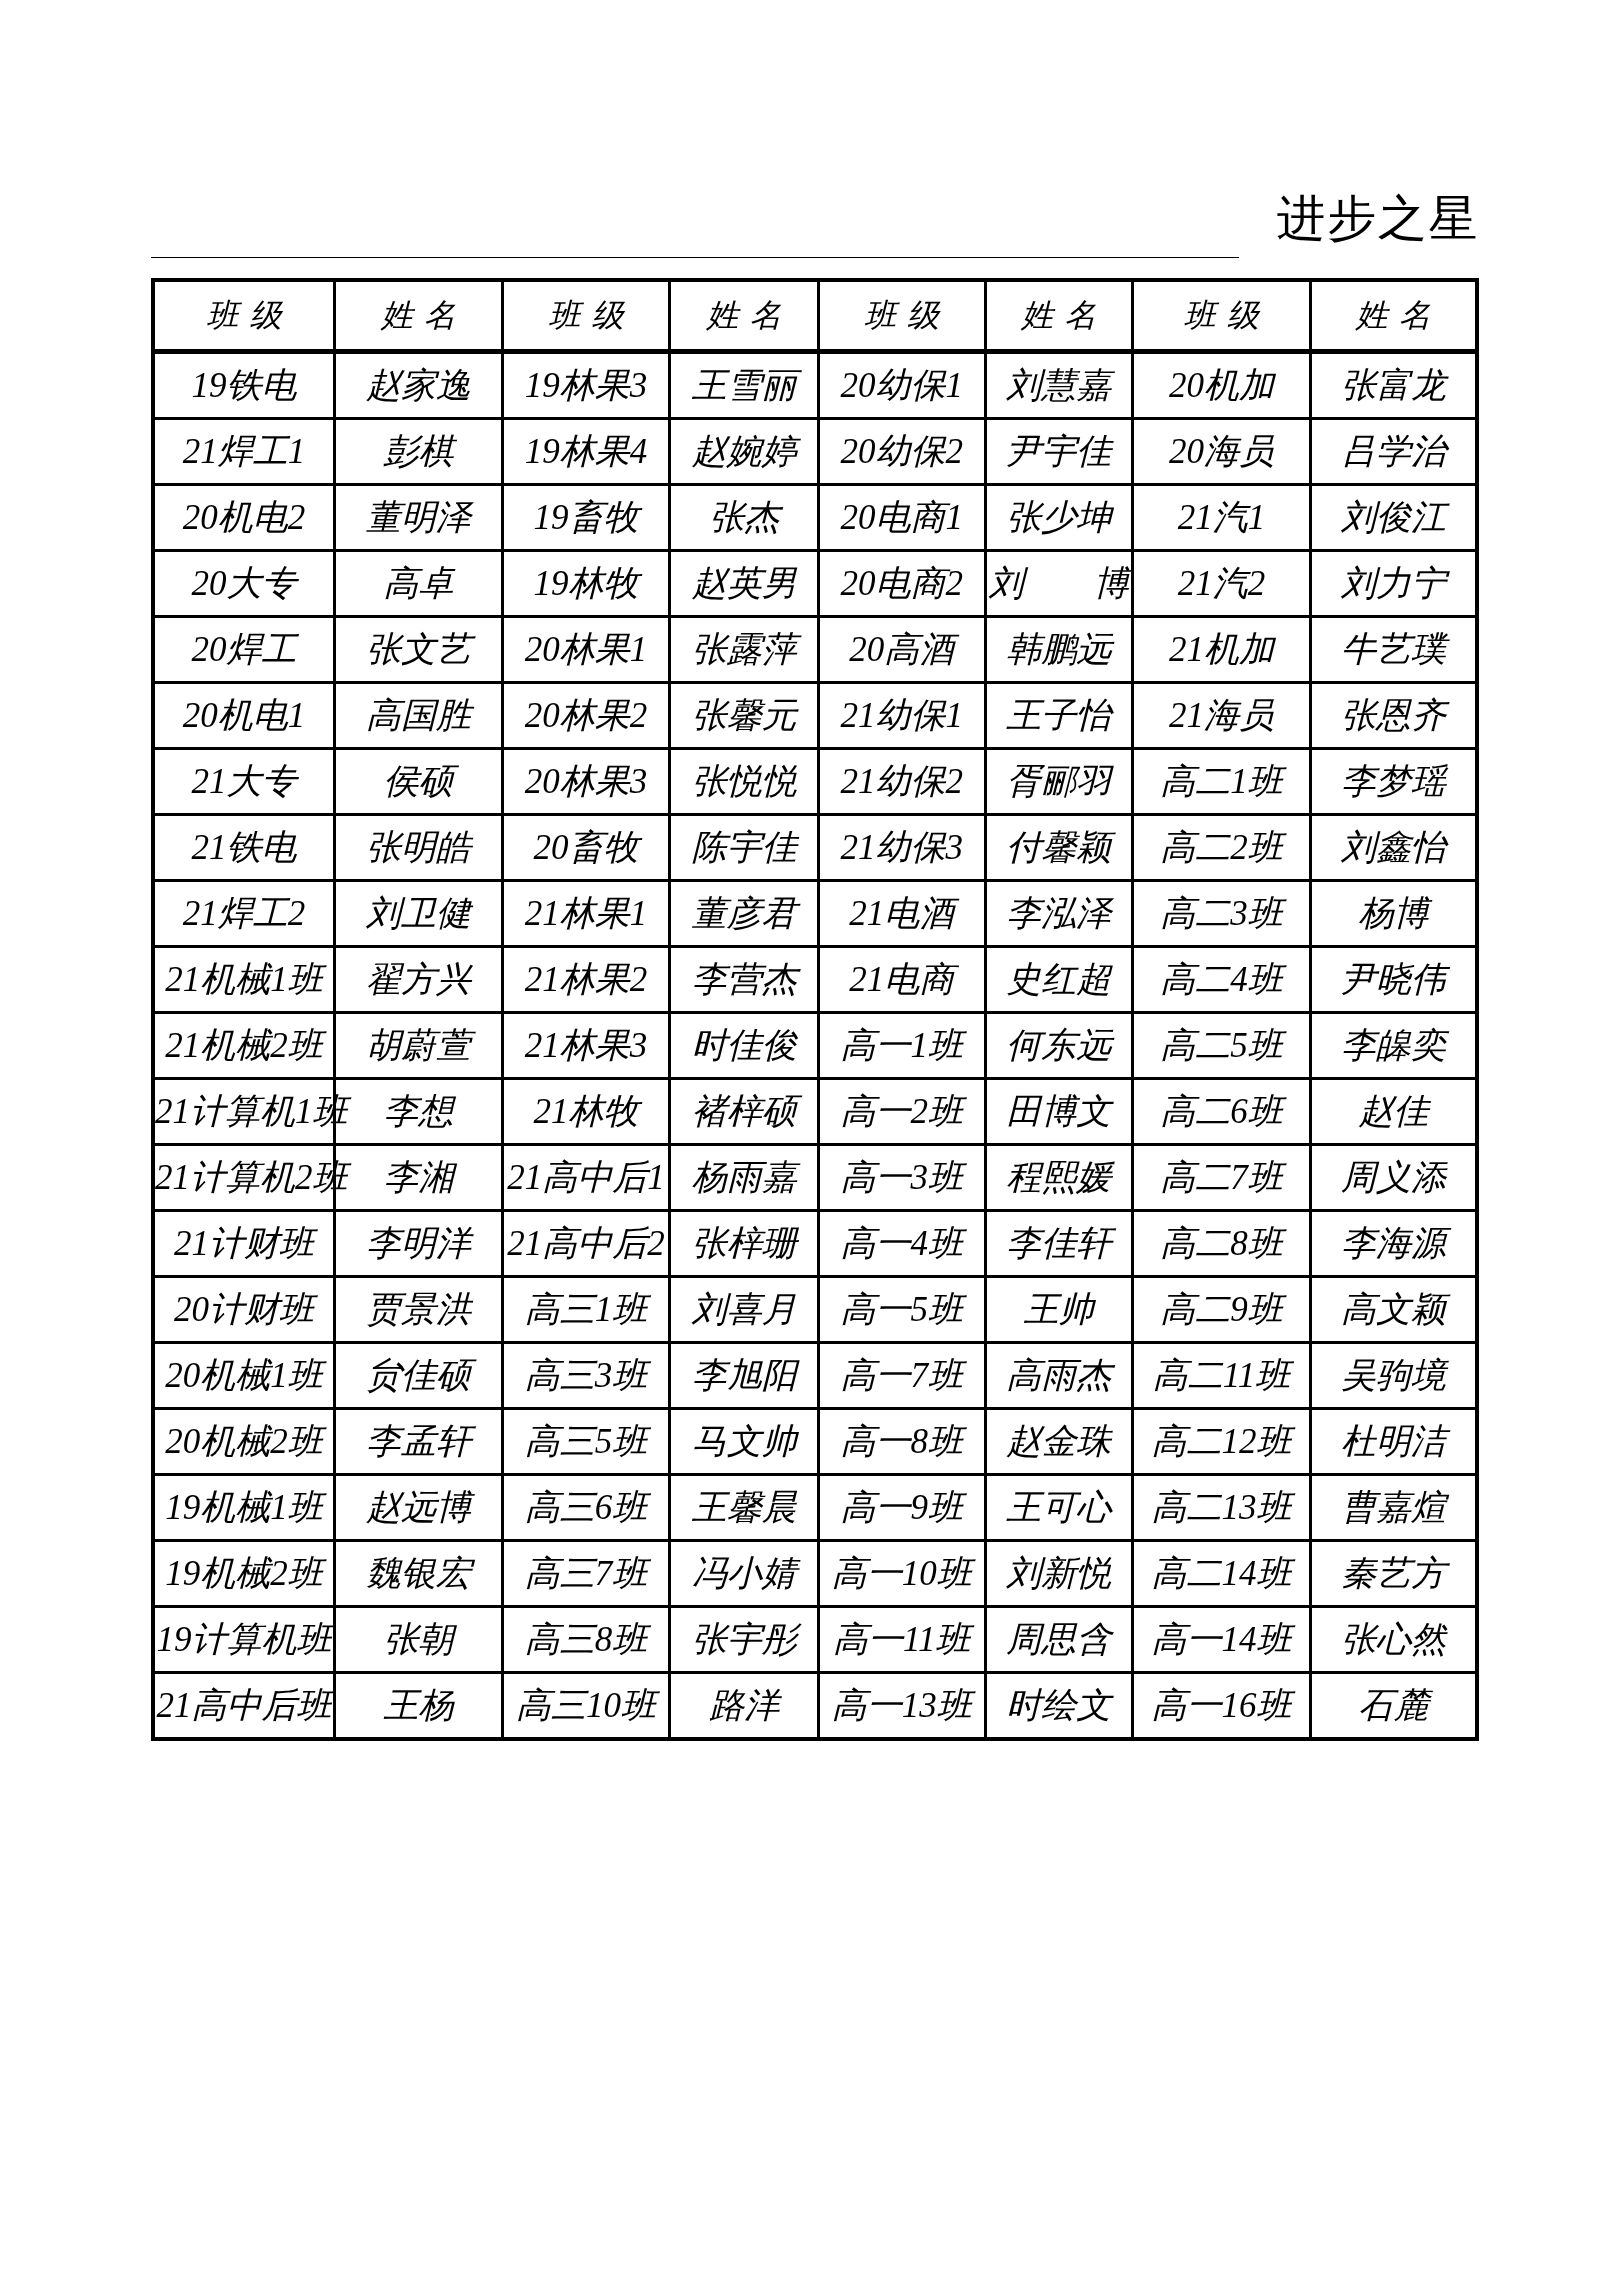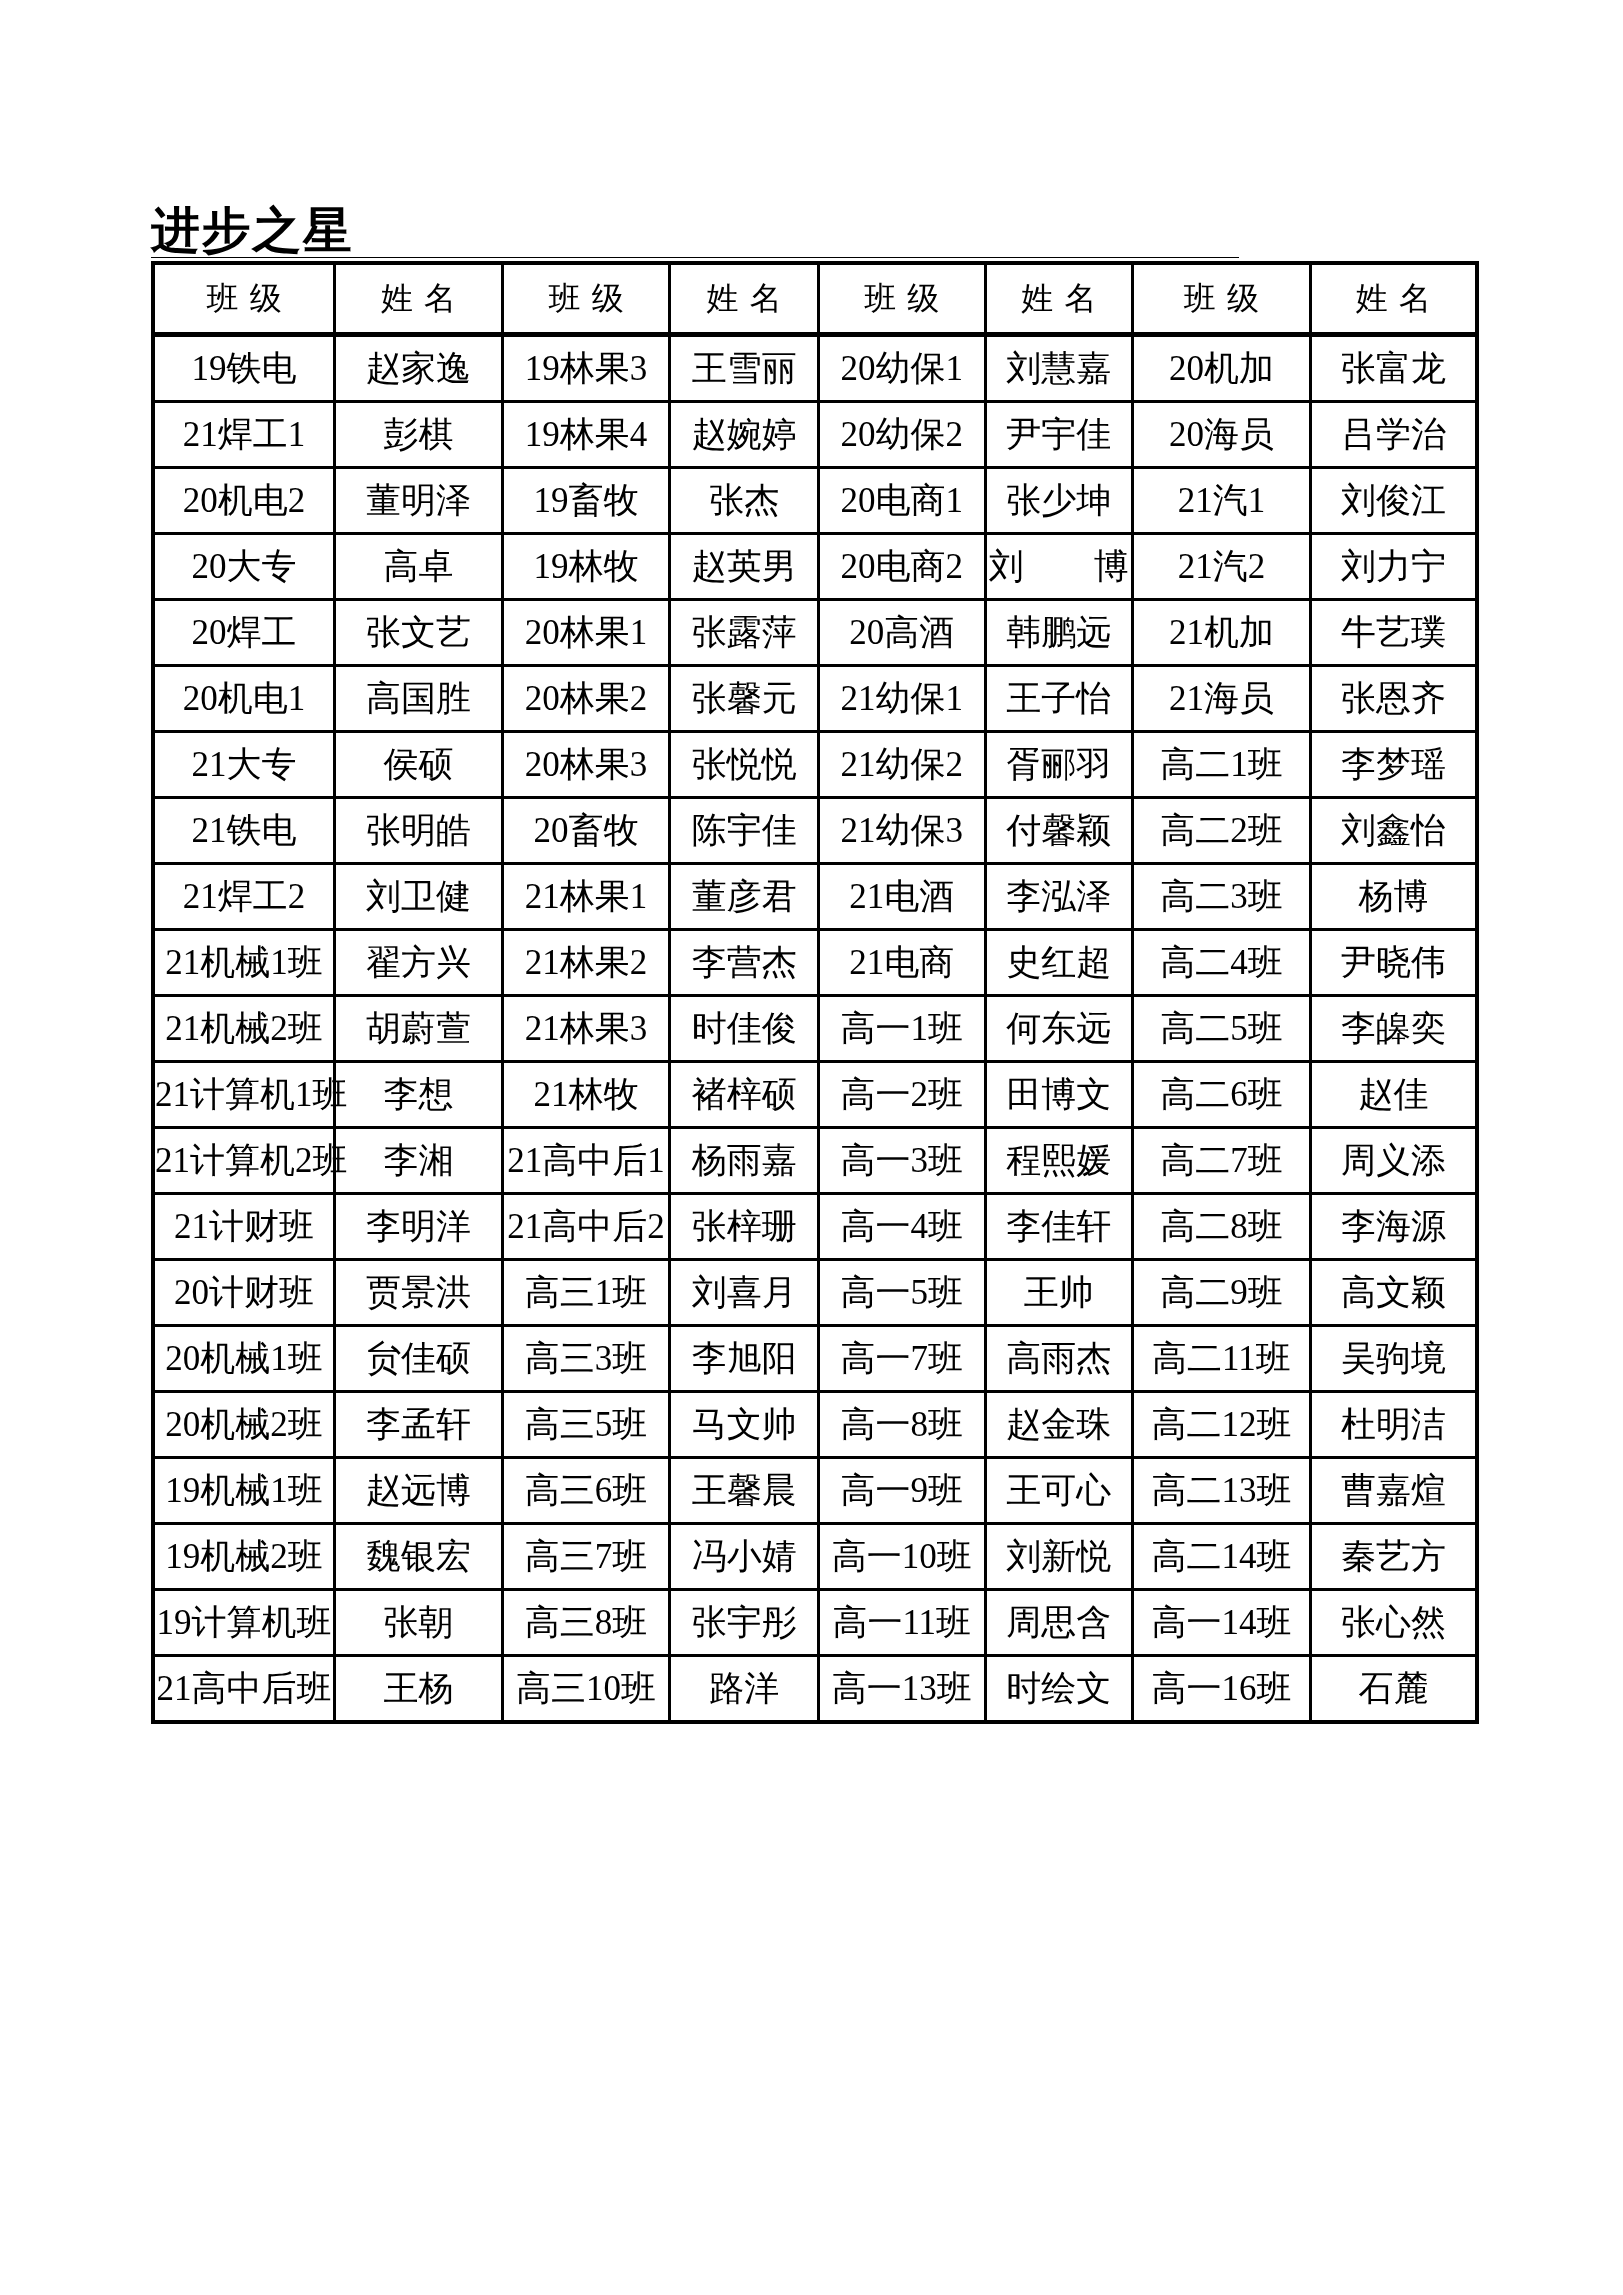--- a/index.html
+++ b/index.html
@@ -9,37 +9,38 @@
   }
   body {
     width: 1623px;
     height: 2295px;
     position: relative;
     font-family: "Liberation Serif", "DejaVu Serif", serif;
     color: #000000;
   }
   .page-title {
     position: absolute;
-    top: 204px;
+    top: 192px;
     left: 151px;
     width: 1328px;
     margin: 0;
-    text-align: left;
+    text-align: right;
     font-size: 49px;
     line-height: 54px;
-    font-weight: bold;
+    font-weight: normal;
     letter-spacing: 1.6px;
   }
   .table-container {
     position: absolute;
     left: 151px;
     top: 257px;
     width: 1088px;
     border-top: 1.6px solid #000;   
-    padding-top: 3px;
+    padding-top: 20px;
+    font-style: italic;
   }
   table.award-table {
     border-collapse: collapse;
     table-layout: fixed;
     width: 1328px;
   }
   table.award-table th,
   table.award-table td {
     border: 3.2px solid #000;
     text-align: center;

